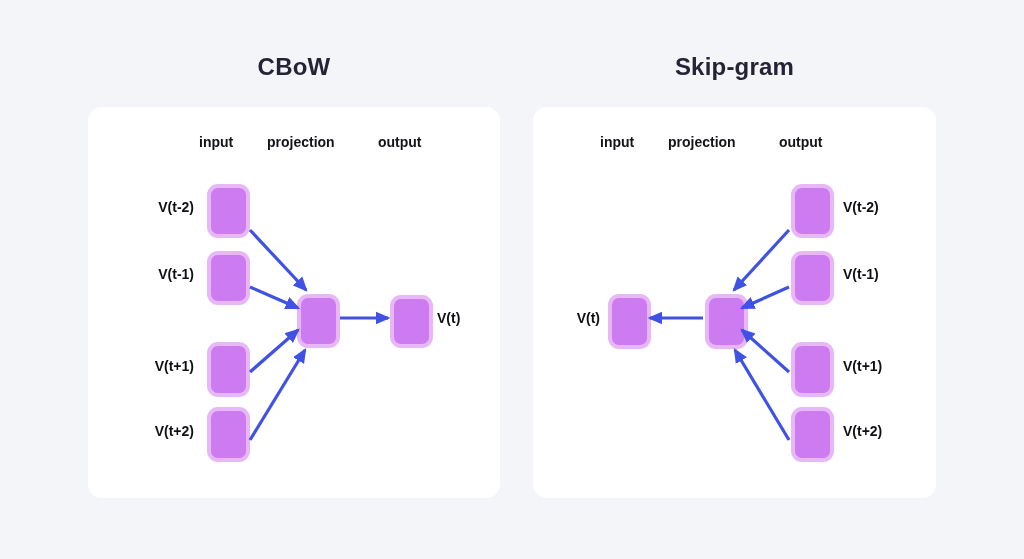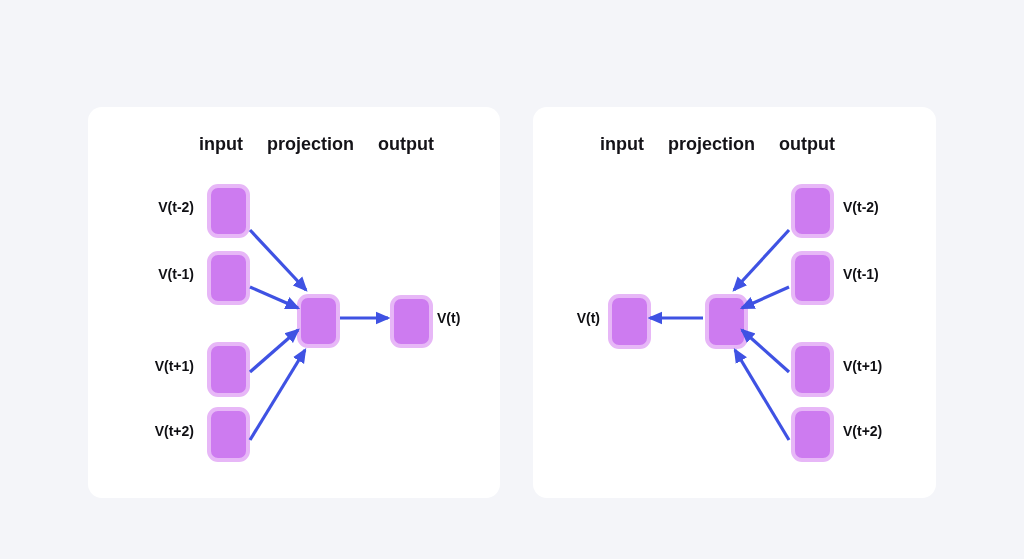--- a/index.html
+++ b/index.html
@@ -40,21 +40,21 @@
     border-radius: 14px;
     top: 107px;
     height: 391px;
   }
   #card-cbow     { left: 88px;  width: 412px; }
   #card-skipgram { left: 533px; width: 403px; }
 
   
   .col-header {
     position: absolute;
-    font-size: 18px;
+    font-size: 14px;
     font-weight: bold;
     color: #141318;
     white-space: nowrap;
     top: 134px;
   }
 
   
   .node {
     position: absolute;
     width: 35px;
@@ -89,20 +89,22 @@
     stroke: #3f52e3;
     stroke-width: 3.2;
     fill: none;
   }
 </style>
 </head>
 <body>
 
 <div class="stage">
 
+  <div class="panel-title" id="title-cbow">CBoW</div>
+  <div class="panel-title" id="title-skipgram">Skip-gram</div>
 
   <div class="card" id="card-cbow"></div>
   <div class="card" id="card-skipgram"></div>
 
   <div class="col-header" style="left:199px;">input</div>
   <div class="col-header" style="left:267px;">projection</div>
   <div class="col-header" style="left:378px;">output</div>
 
   <div class="col-header" style="left:600px;">input</div>
   <div class="col-header" style="left:668px;">projection</div>

